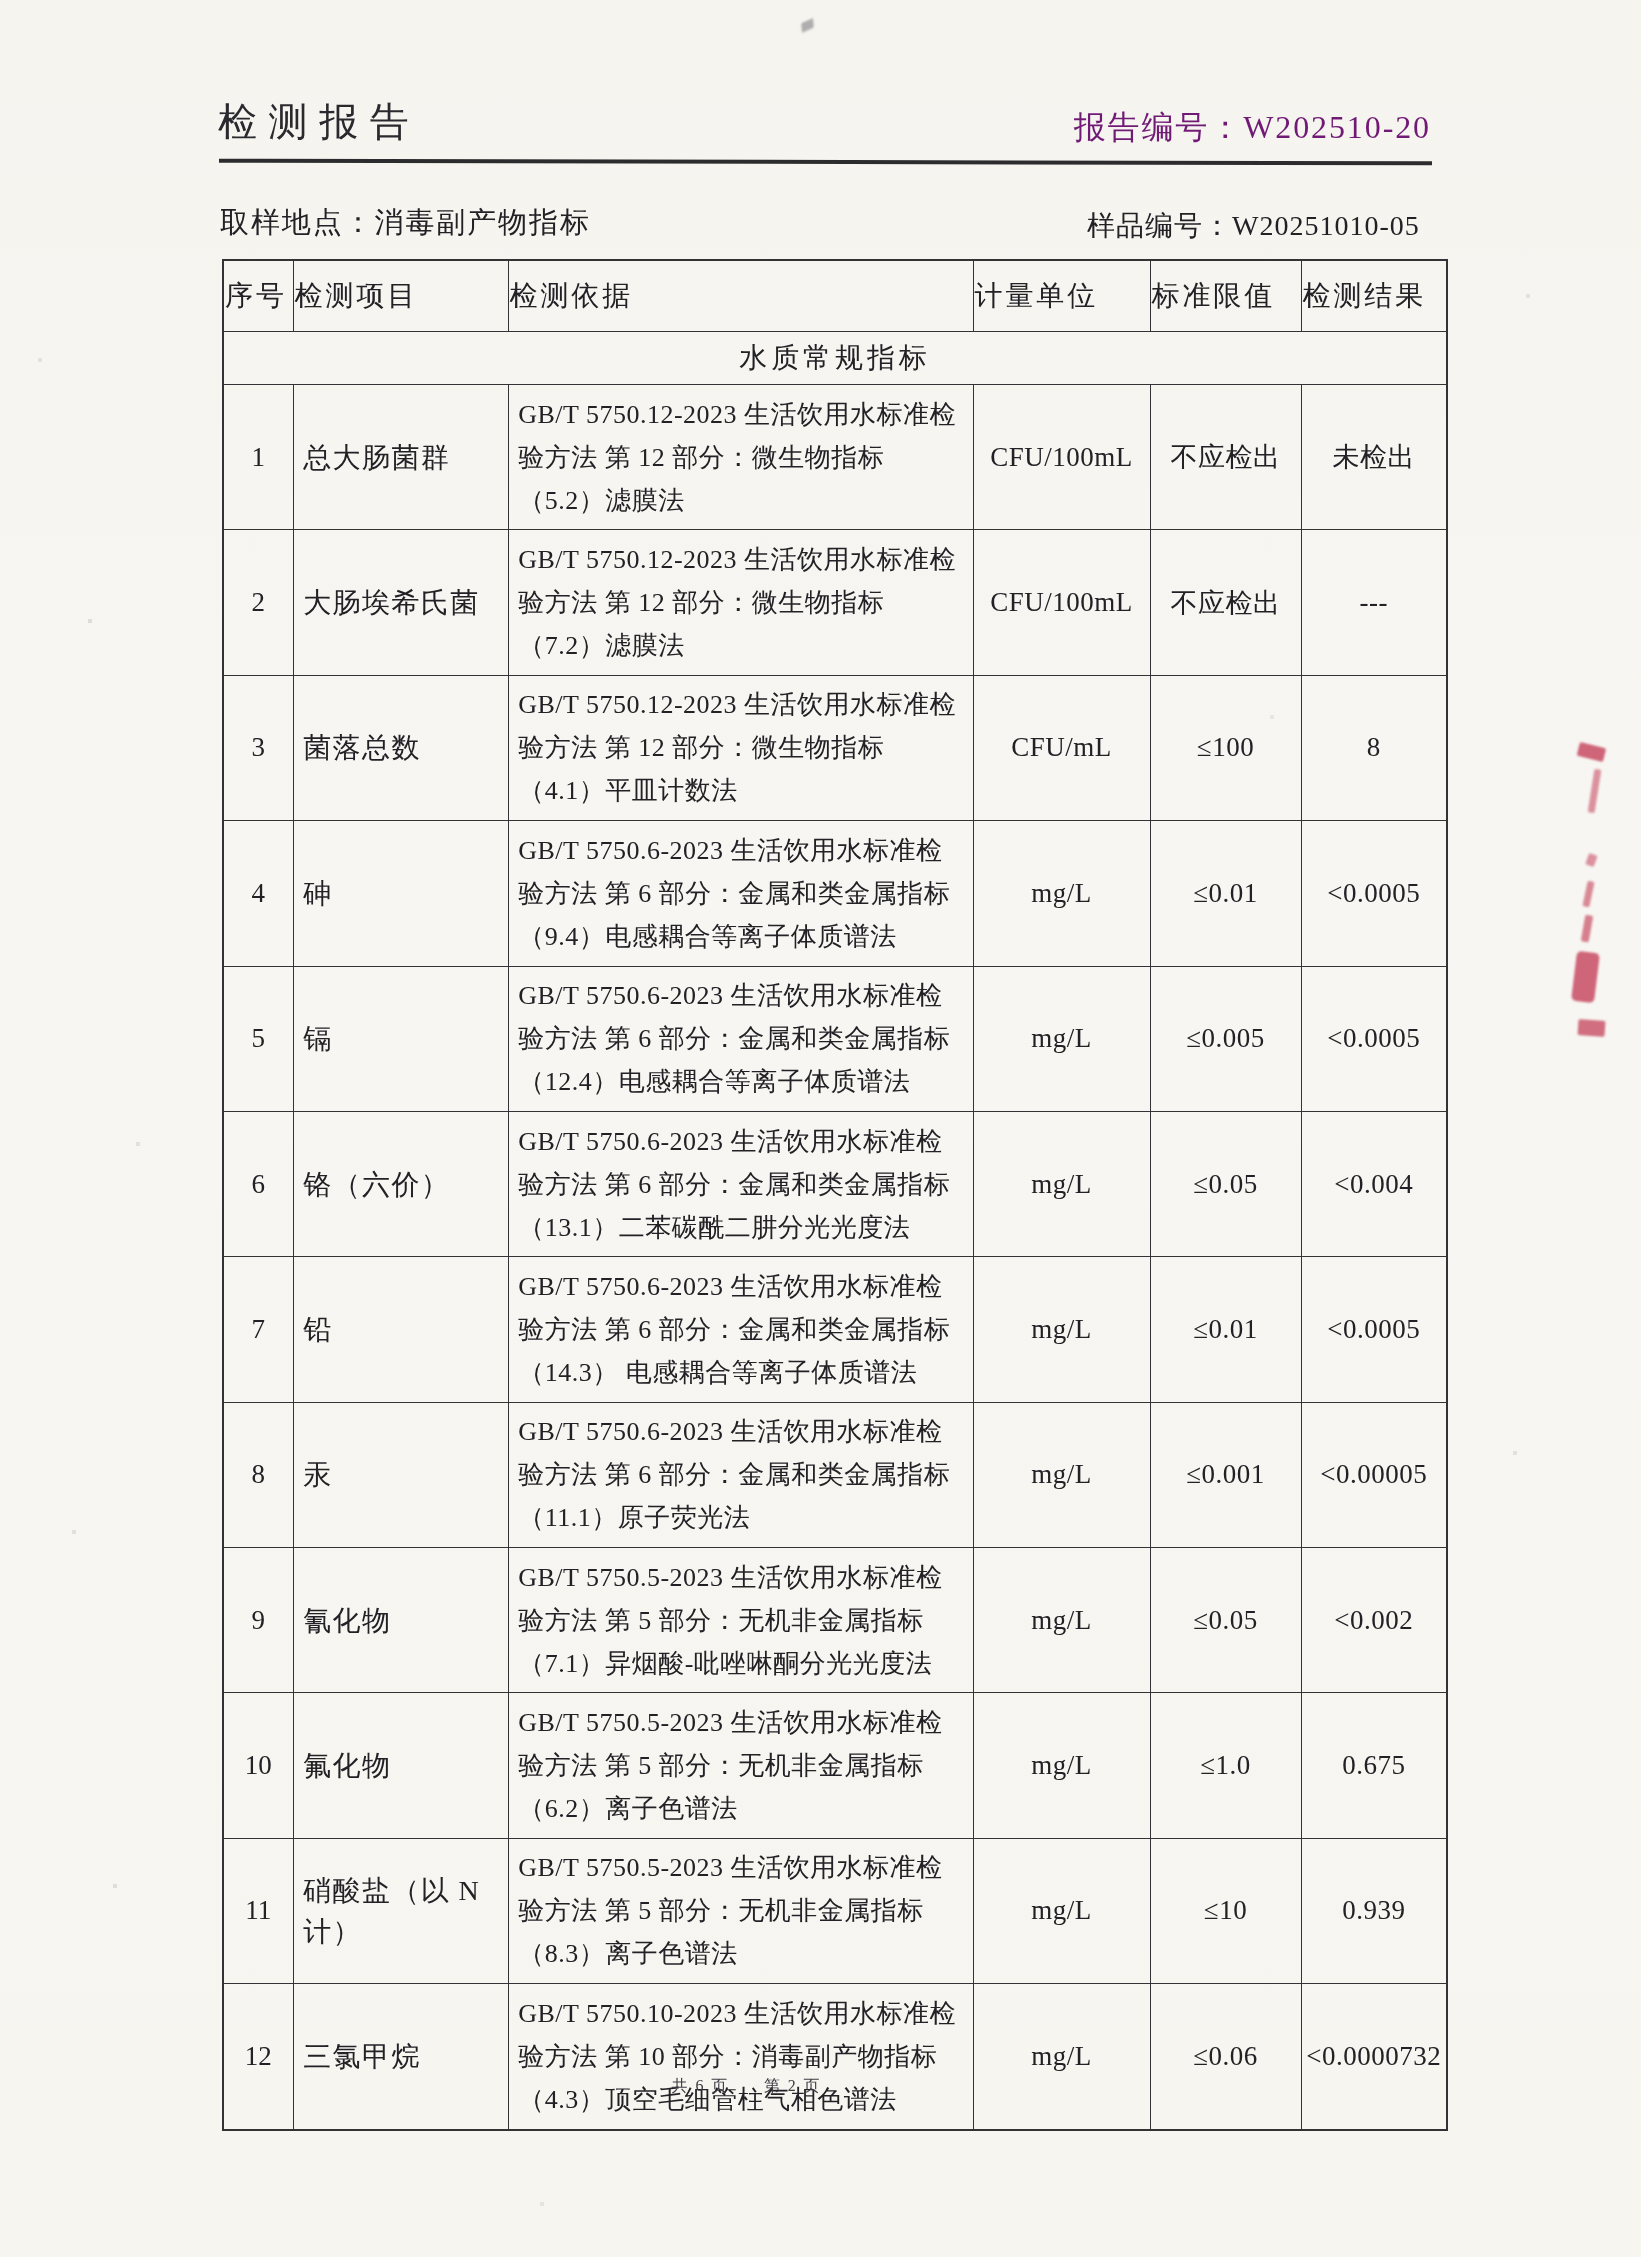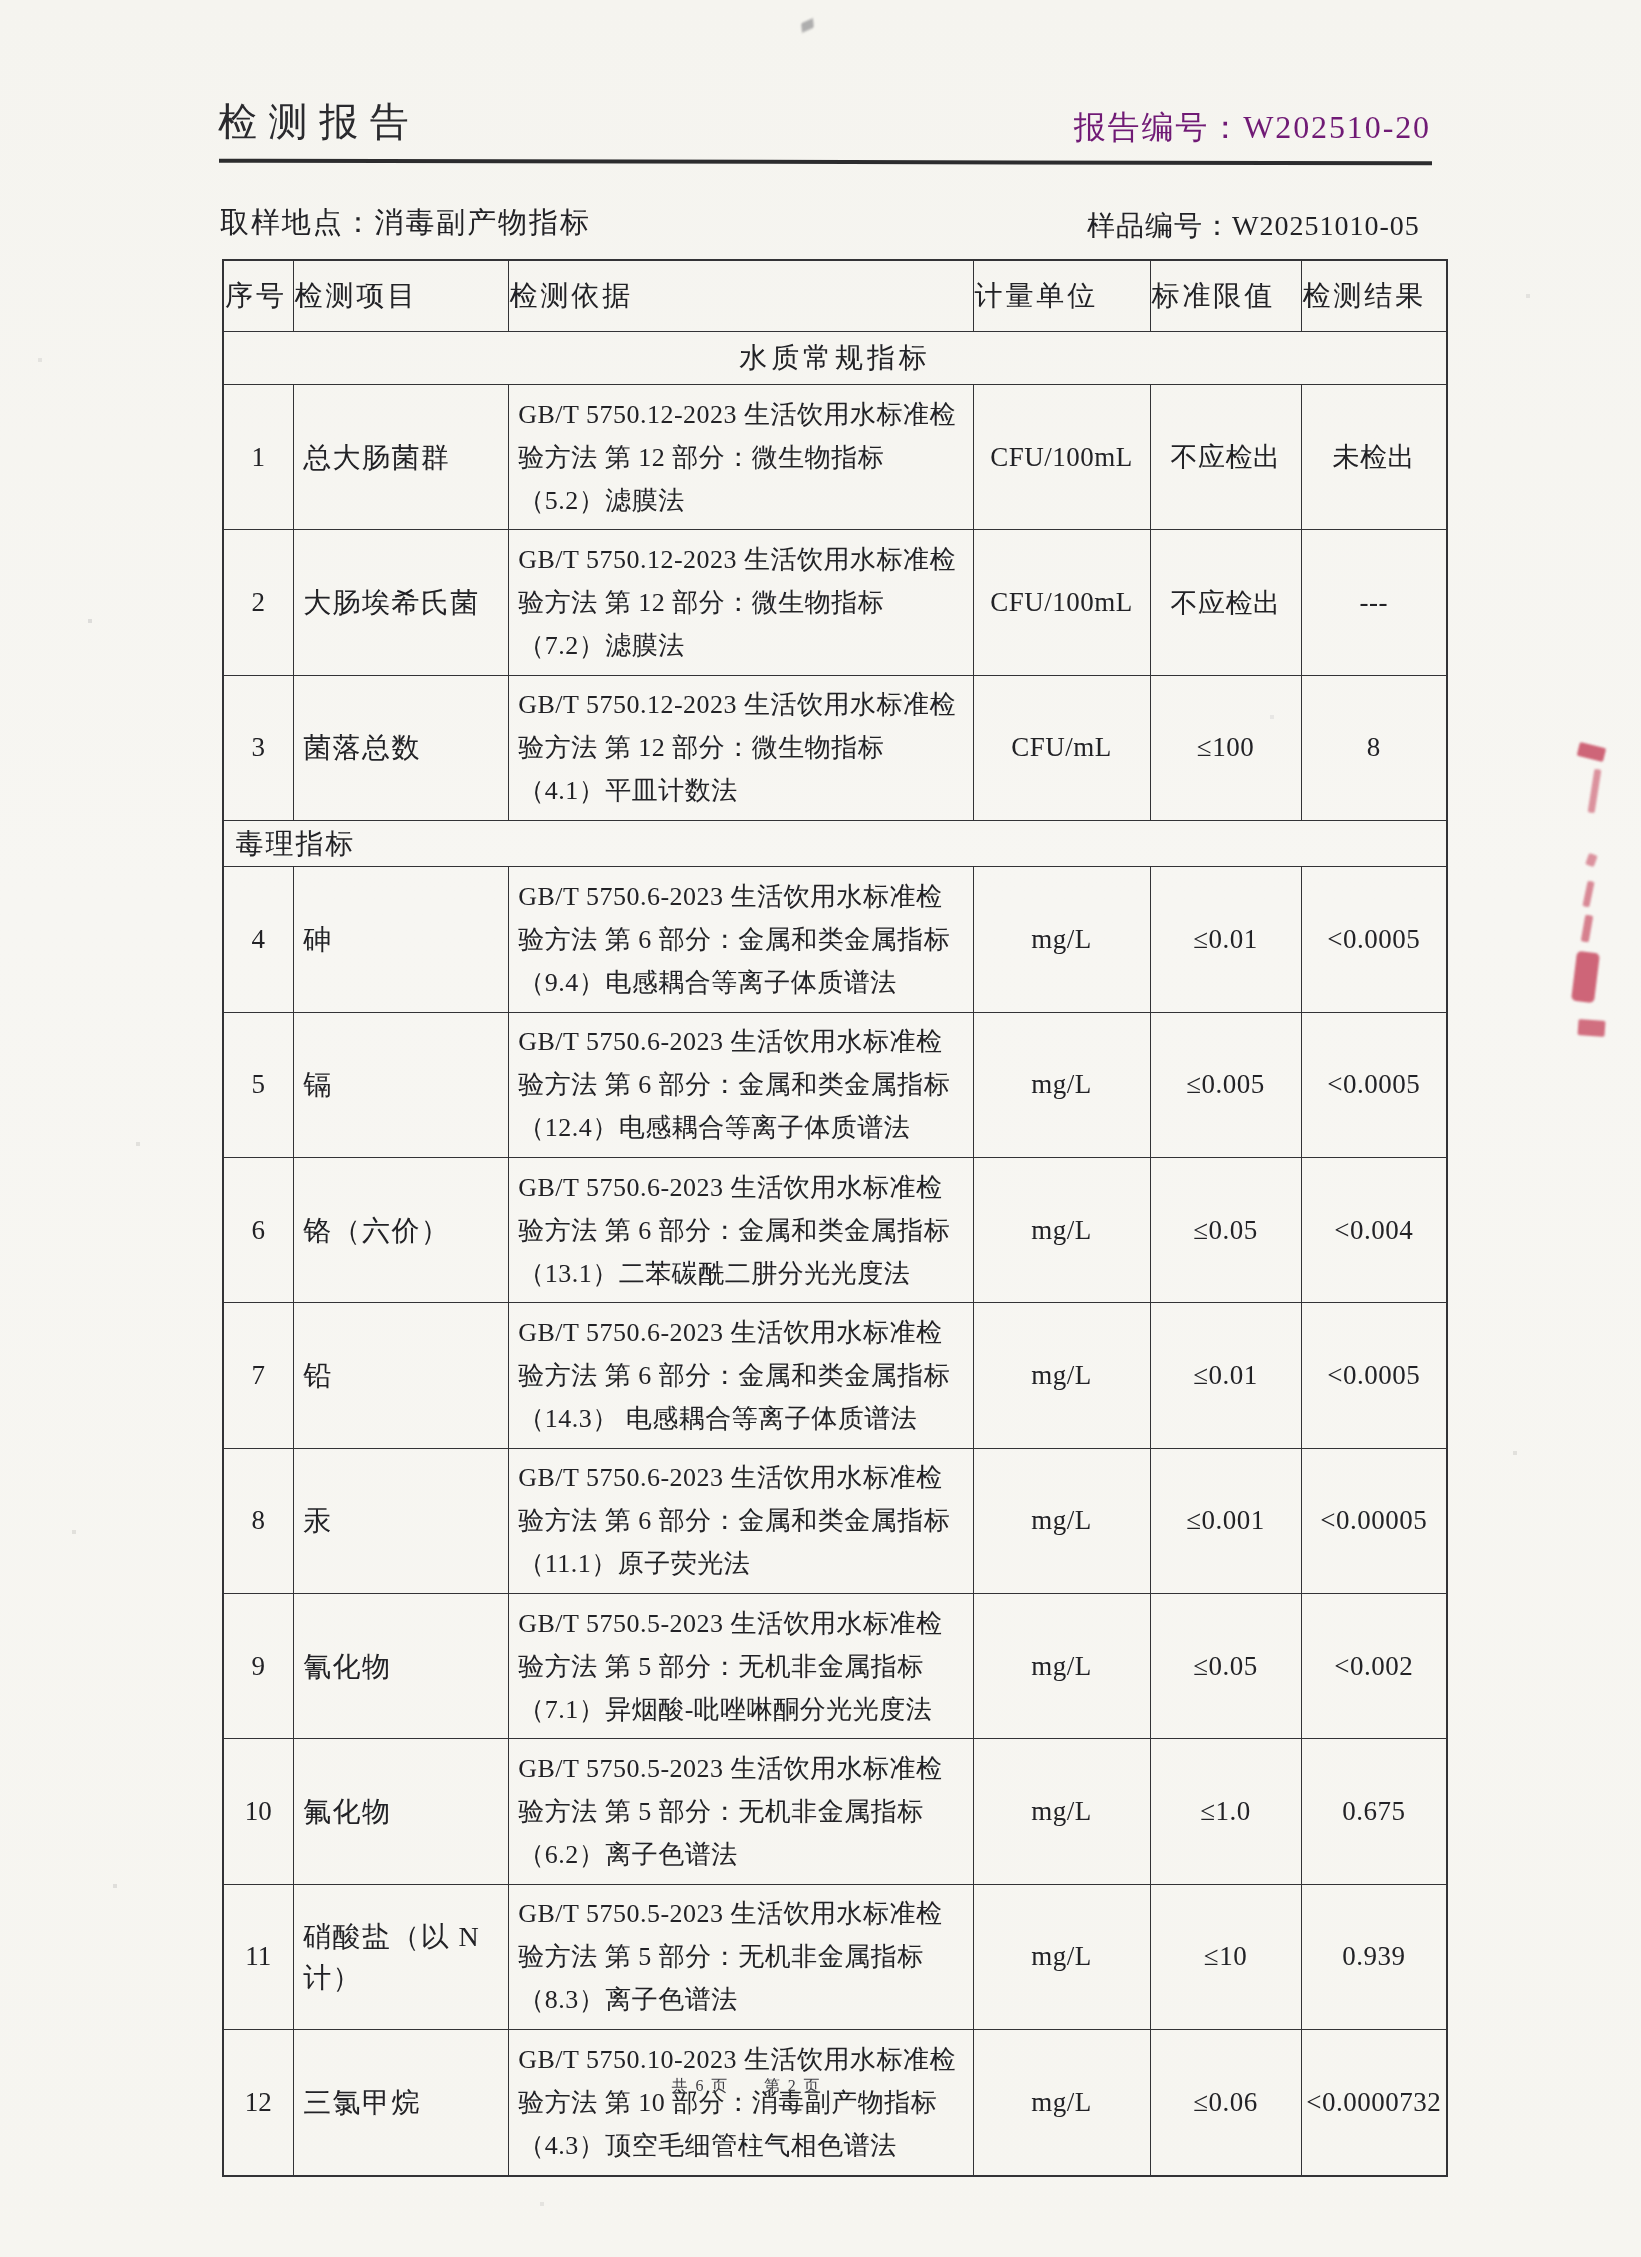--- a/index.html
+++ b/index.html
@@ -126,23 +126,20 @@
     </tr>
     <tr class="data-row">
       <td class="c-no">3</td>
       <td class="c-item">菌落总数</td>
       <td class="c-basis">GB/T 5750.12-2023 生活饮用水标准检验方法 第 12 部分：微生物指标（4.1）平皿计数法</td>
       <td class="c-unit">CFU/mL</td>
       <td class="c-limit">≤100</td>
       <td class="c-result">8</td>
     </tr>
 
-    <tr class="section-row">
-      <td colspan="6">毒理指标</td>
-    </tr>
 
     <tr class="data-row">
       <td class="c-no">4</td>
       <td class="c-item">砷</td>
       <td class="c-basis">GB/T 5750.6-2023 生活饮用水标准检验方法 第 6 部分：金属和类金属指标（9.4）电感耦合等离子体质谱法</td>
       <td class="c-unit">mg/L</td>
       <td class="c-limit">≤0.01</td>
       <td class="c-result">&lt;0.0005</td>
     </tr>
     <tr class="data-row">

